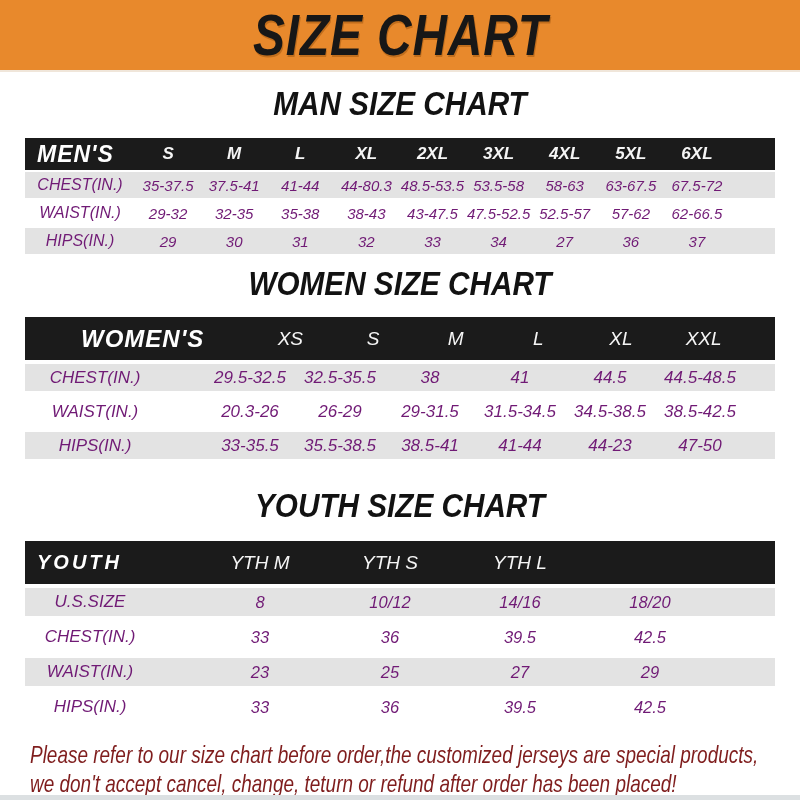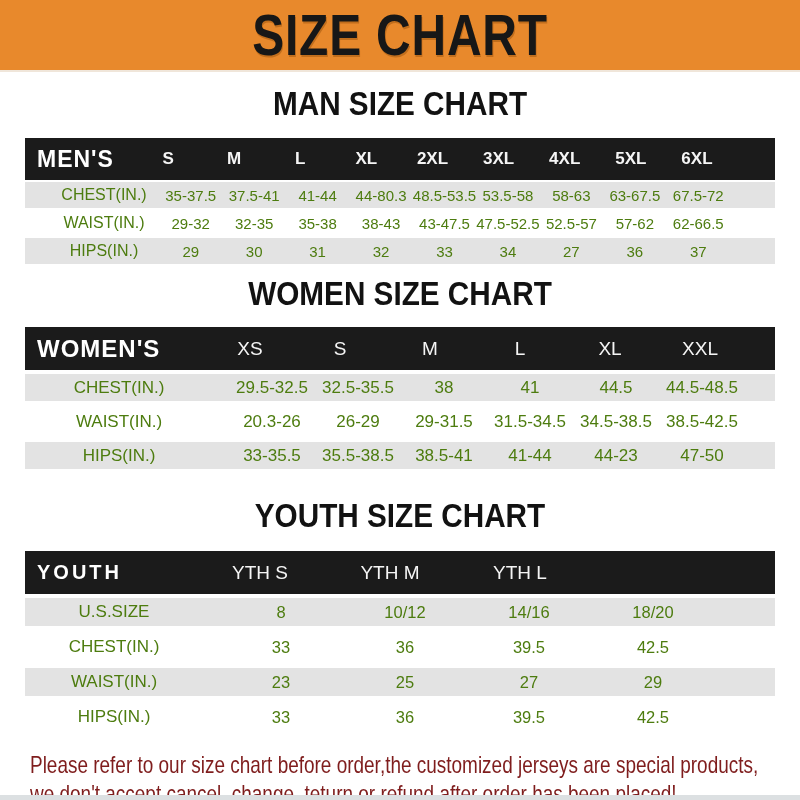--- a/index.html
+++ b/index.html
@@ -2,21 +2,21 @@
 <html><head>
 <meta charset="utf-8">
 <style>
   html, body { margin: 0; padding: 0; }
   body {
     width: 800px; height: 800px;
     background: #ffffff;
     font-family: "Liberation Sans", sans-serif;
     overflow: hidden;
   }
-  #page { position: relative; width: 800px; height: 800px; }
+  #page { position: relative; width: 800px; height: 800px; font-style: italic; }
 
   
   .banner {
     height: 72px; width: 100%;
     background: #E8892C;
     display: flex; align-items: center; justify-content: center;
     border-bottom: 2px solid #f0e6da;
     box-sizing: border-box;
   }
   .banner-title {
@@ -39,21 +39,21 @@
   
   .size-table { width: 750px; margin: 0 auto; }
   .m-table { margin-top: 17px; }
   .w-table { margin-top: 16px; }
   .y-table { margin-top: 18px; }
 
   .t-header {
     display: grid; align-items: center;
     background: #1b1b1b; color: #f5f5f5;
   }
-  .men   .t-header { grid-template-columns: 110px repeat(9, 1fr) 45px; height: 42px; }
+  .men   .t-header { grid-template-columns: 110px repeat(9, 1fr) 45px; height: 32px; }
   .women .t-header { grid-template-columns: 180px repeat(6, 1fr) 30px; height: 43px; }
   .youth .t-header { grid-template-columns: 170px repeat(4, 1fr) 60px; height: 43px; }
 
   .t-corner {
     font-weight: bold; color: #ffffff;
     padding-left: 12px; letter-spacing: 1px; white-space: nowrap;
   }
   .men   .t-corner { font-size: 23px; }
   .women .t-corner { font-size: 24px; }
   .youth .t-corner { font-size: 20px; letter-spacing: 3px; }
@@ -61,21 +61,21 @@
   .t-col { text-align: center; font-weight: 600; white-space: nowrap; }
   .men   .t-col { font-size: 17px; }
   .women .t-col { font-size: 19px; font-weight: 500; }
   .youth .t-col { font-size: 19px; font-weight: 500; }
 
   .t-body { display: flex; flex-direction: column; }
   .men   .t-body { row-gap: 2px; padding-top: 2px; }
   .women .t-body { row-gap: 7px; padding-top: 4px; }
   .youth .t-body { row-gap: 7px; padding-top: 4px; }
 
-  .t-row { display: grid; align-items: center; background: #ffffff; color: #4d7c0f; padding-left: 24px; }
+  .t-row { display: grid; align-items: center; background: #ffffff; color: #701a75; }
   .men   .t-row { grid-template-columns: 110px repeat(9, 1fr) 45px; height: 26px; }
   .women .t-row { grid-template-columns: 180px repeat(6, 1fr) 30px; height: 27px; }
   .youth .t-row { grid-template-columns: 170px repeat(4, 1fr) 60px; height: 28px; }
   .t-row.shade { background: #E3E3E3; }
 
   .t-label { text-align: center; white-space: nowrap; }
   .men   .t-label { font-size: 16px; }
   .women .t-label { font-size: 17px; }
   .youth .t-label { font-size: 17px; }
   .youth .t-label, .women .t-label { padding-right: 40px; }
@@ -162,21 +162,21 @@
           <div class="t-cell">27</div>
           <div class="t-cell">36</div>
           <div class="t-cell">37</div>
           <div class="t-spacer"></div>
         </div>
       </div>
     </div>
 
   <div class="section-heading h-woman">WOMEN SIZE CHART</div>
   <div class="size-table women w-table">
-      <div class="t-header" style="background: rgb(27, 27, 27);">
+      <div class="t-header" style="background: rgb(27, 27, 27); padding-left: 44px;">
         <div class="t-corner">WOMEN'S</div>
         <div class="t-col">XS</div>
         <div class="t-col">S</div>
         <div class="t-col">M</div>
         <div class="t-col">L</div>
         <div class="t-col">XL</div>
         <div class="t-col">XXL</div>
         <div class="t-spacer"></div>
       </div>
       <div class="t-body">
@@ -210,22 +210,22 @@
           <div class="t-cell">47-50</div>
           <div class="t-spacer"></div>
         </div>
       </div>
     </div>
 
   <div class="section-heading h-youth">YOUTH SIZE CHART</div>
   <div class="size-table youth y-table">
       <div class="t-header" style="background: rgb(27, 27, 27);">
         <div class="t-corner">YOUTH</div>
+        <div class="t-col">YTH M</div>
         <div class="t-col">YTH S</div>
-        <div class="t-col">YTH M</div>
         <div class="t-col">YTH L</div>
         <div class="t-spacer"></div>
       </div>
       <div class="t-body">
         <div class="t-row shade" style="background: rgb(227, 227, 227);">
           <div class="t-label">U.S.SIZE</div>
           <div class="t-cell">8</div>
           <div class="t-cell">10/12</div>
           <div class="t-cell">14/16</div>
           <div class="t-cell">18/20</div>

